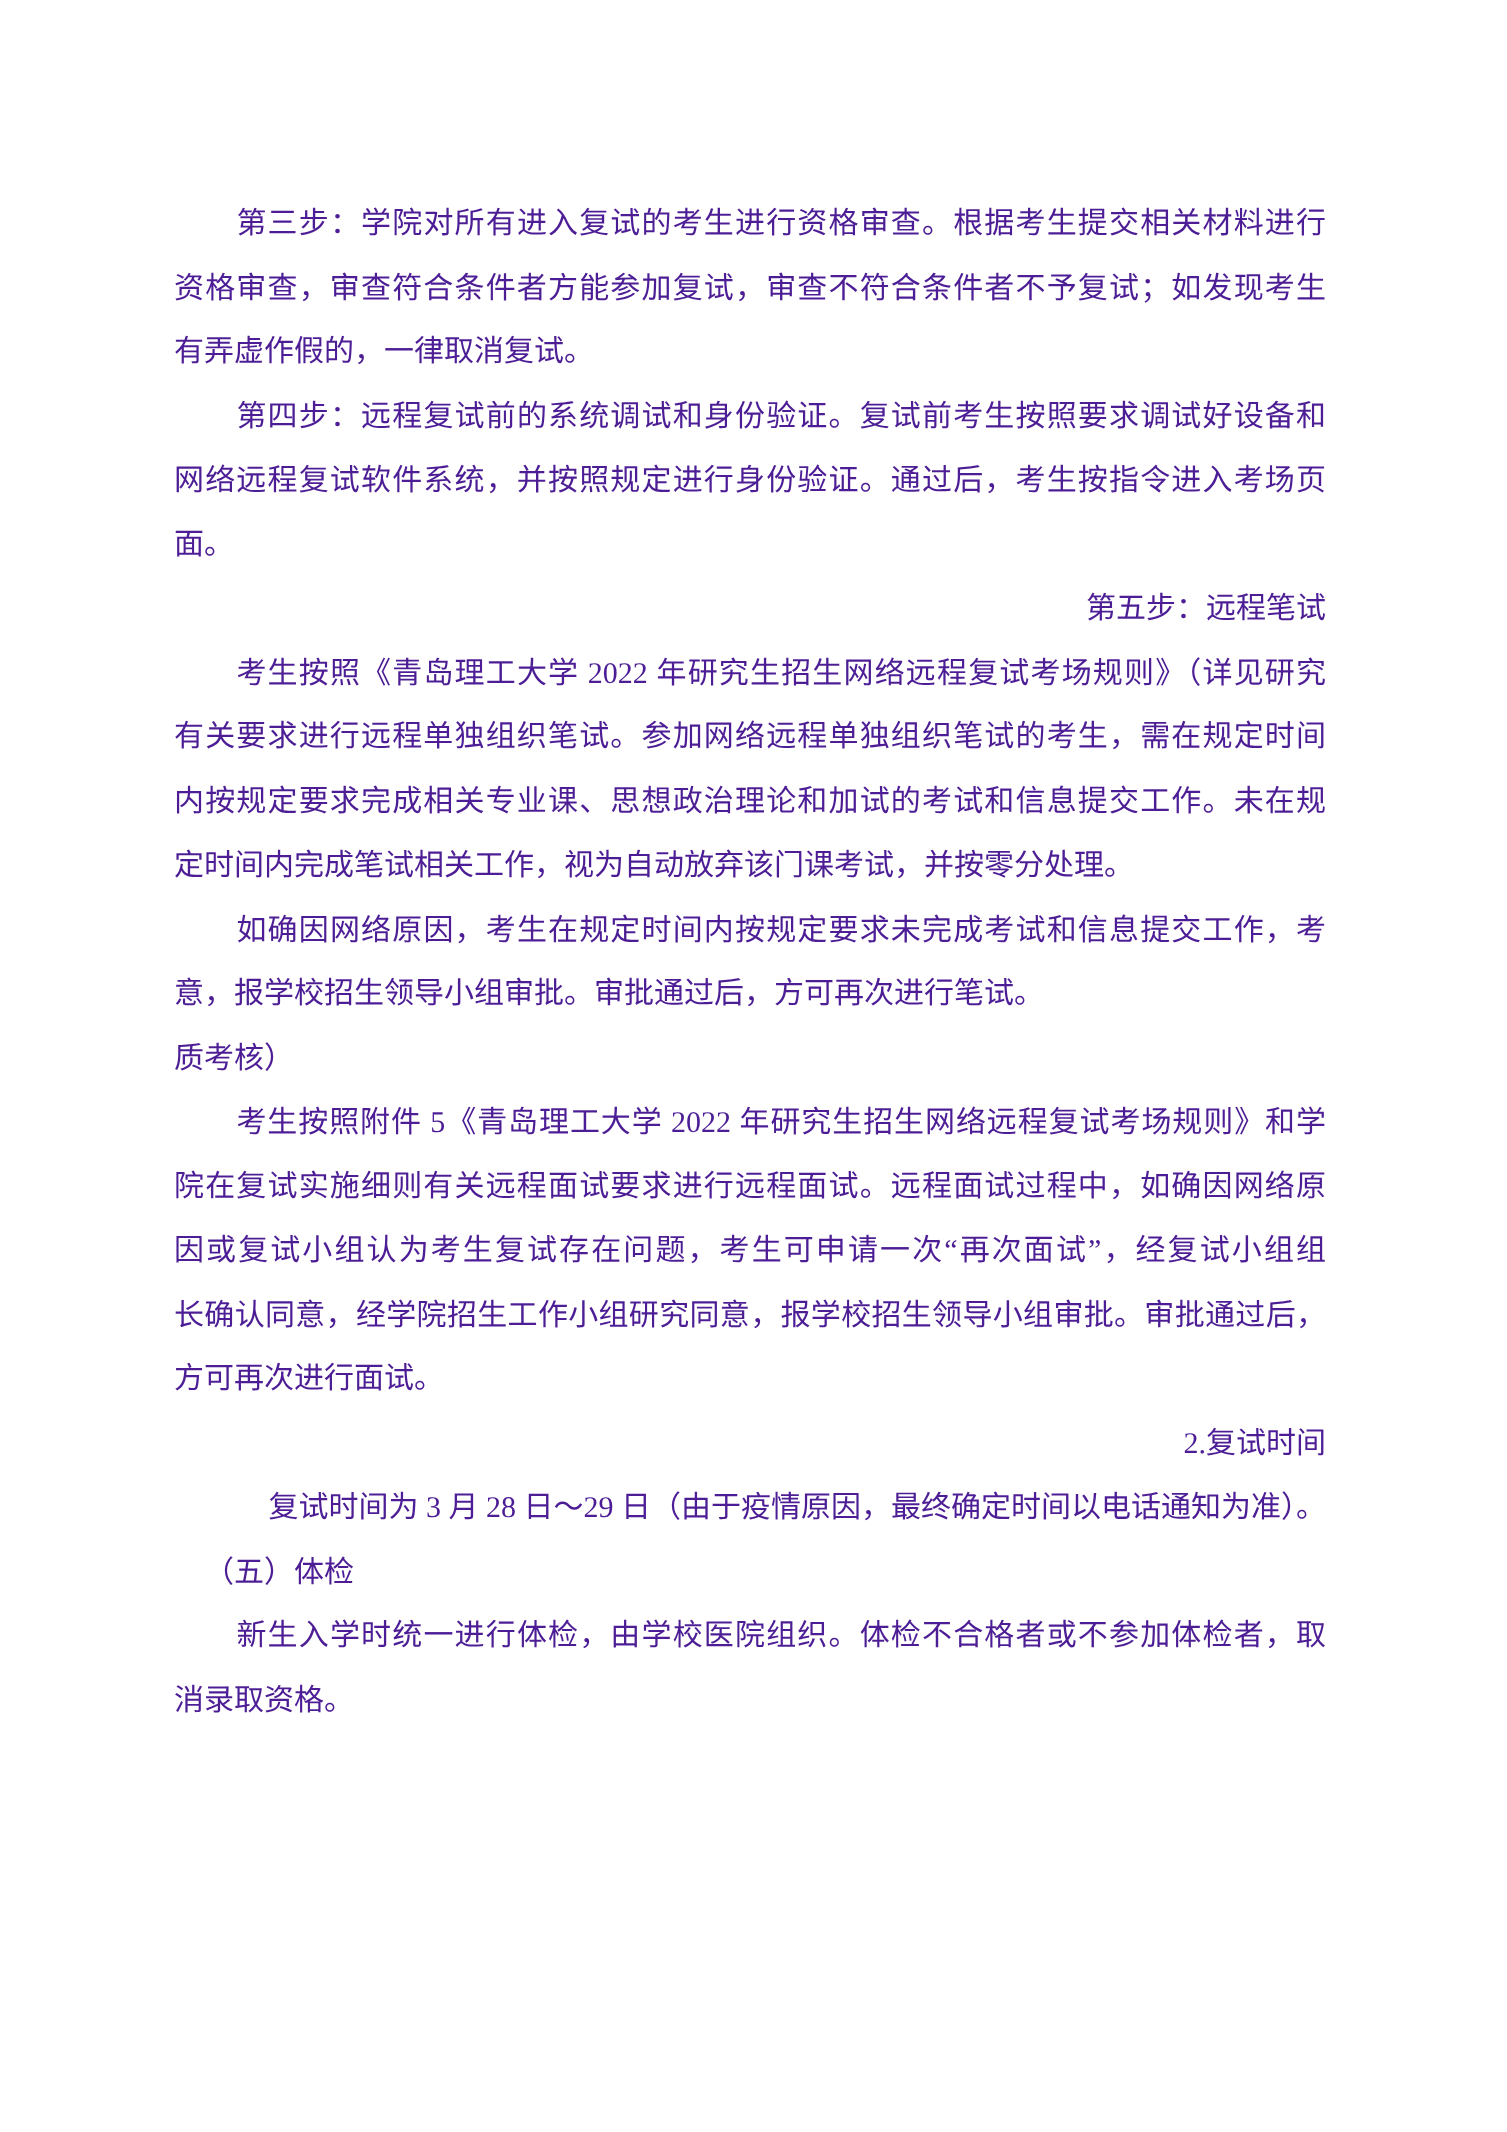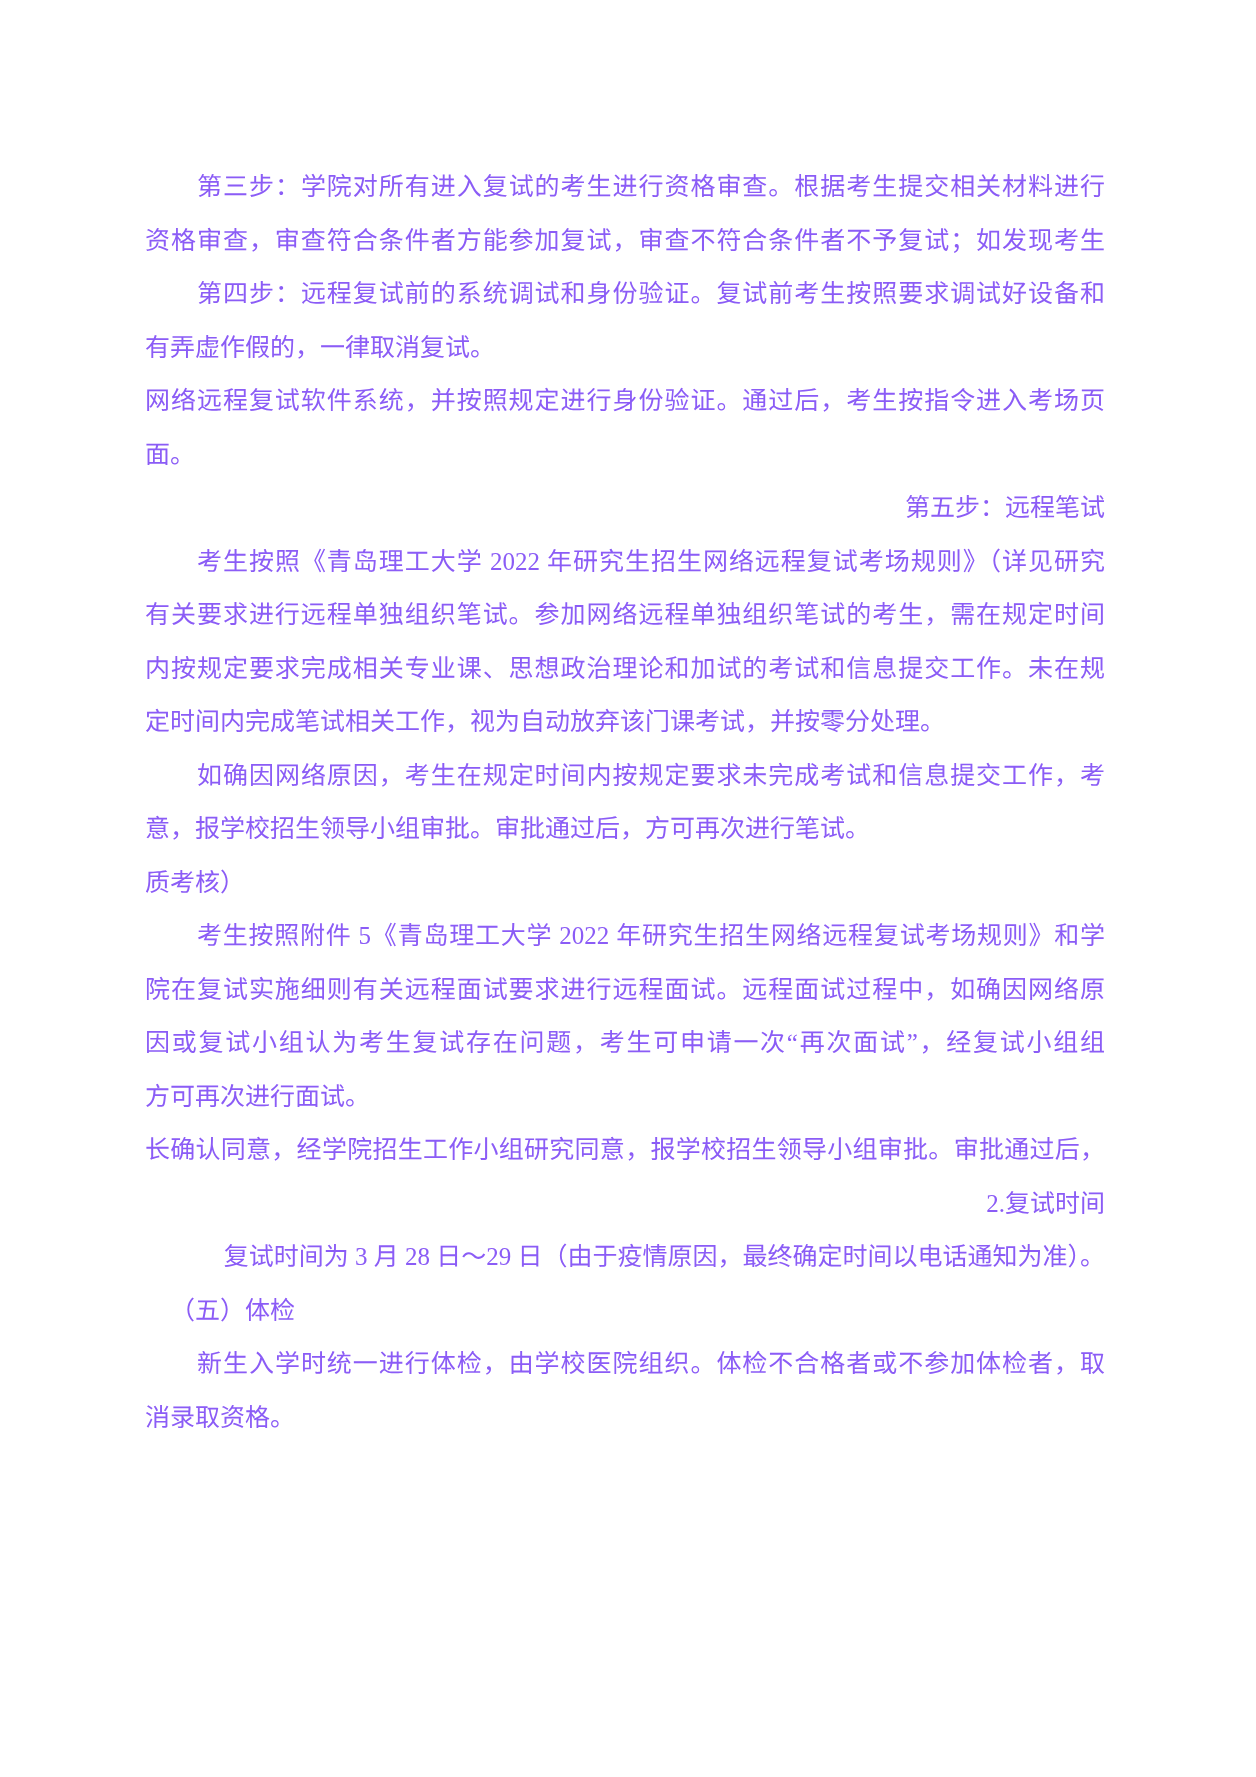--- a/index.html
+++ b/index.html
@@ -3,21 +3,21 @@
 <meta charset="utf-8">
 <style>
   html,body { margin:0; padding:0; background:#ffffff; }
   .page {
     position:relative;
     width:1256px;
     height:1777px;
     background:#ffffff;
     overflow:hidden;
     font-family:"Liberation Serif","DejaVu Serif",serif;
-    color:#8b5cf6;
+    color:#4c1d95;
   }
   .doc {
     position:absolute;
     left:145px;
     top:160px;
     width:960px;
     font-size:25px;
   }
   .line {
     height:53.5px;
@@ -34,36 +34,36 @@
   .ind1 { padding-left:25px; }
   .bold { font-weight:normal; }
 </style>
 </head>
 <body>
 
 <div class="page">
   <div class="doc">
     <div class="line ind2 just">第三步：学院对所有进入复试的考生进行资格审查。根据考生提交相关材料进行</div>
     <div class="line just">资格审查，审查符合条件者方能参加复试，审查不符合条件者不予复试；如发现考生</div>
+    <div class="line">有弄虚作假的，一律取消复试。</div>
     <div class="line ind2 just">第四步：远程复试前的系统调试和身份验证。复试前考生按照要求调试好设备和</div>
-    <div class="line">有弄虚作假的，一律取消复试。</div>
     <div class="line just">网络远程复试软件系统，并按照规定进行身份验证。通过后，考生按指令进入考场页</div>
     <div class="line">面。</div>
     <div class="line ind2">第五步：远程笔试</div>
     <div class="line ind2 just">考生按照《青岛理工大学 2022 年研究生招生网络远程复试考场规则》（详见研究</div>
     <div class="line just">有关要求进行远程单独组织笔试。参加网络远程单独组织笔试的考生，需在规定时间</div>
     <div class="line just">内按规定要求完成相关专业课、思想政治理论和加试的考试和信息提交工作。未在规</div>
     <div class="line">定时间内完成笔试相关工作，视为自动放弃该门课考试，并按零分处理。</div>
     <div class="line ind2 just">如确因网络原因，考生在规定时间内按规定要求未完成考试和信息提交工作，考</div>
     <div class="line">意，报学校招生领导小组审批。审批通过后，方可再次进行笔试。</div>
     <div class="line">质考核）</div>
     <div class="line ind2 just">考生按照附件 5《青岛理工大学 2022 年研究生招生网络远程复试考场规则》和学</div>
     <div class="line just">院在复试实施细则有关远程面试要求进行远程面试。远程面试过程中，如确因网络原</div>
     <div class="line just">因或复试小组认为考生复试存在问题，考生可申请一次“再次面试”，经复试小组组</div>
+    <div class="line just">长确认同意，经学院招生工作小组研究同意，报学校招生领导小组审批。审批通过后，</div>
     <div class="line">方可再次进行面试。</div>
-    <div class="line just">长确认同意，经学院招生工作小组研究同意，报学校招生领导小组审批。审批通过后，</div>
     <div class="line ind2">2.复试时间</div>
     <div class="line ind2 bold">复试时间为 3 月 28 日～29 日（由于疫情原因，最终确定时间以电话通知为准）。</div>
     <div class="line ind1">（五）体检</div>
     <div class="line ind2 just">新生入学时统一进行体检，由学校医院组织。体检不合格者或不参加体检者，取</div>
     <div class="line">消录取资格。</div>
   </div>
 </div>
 
 </body></html>

